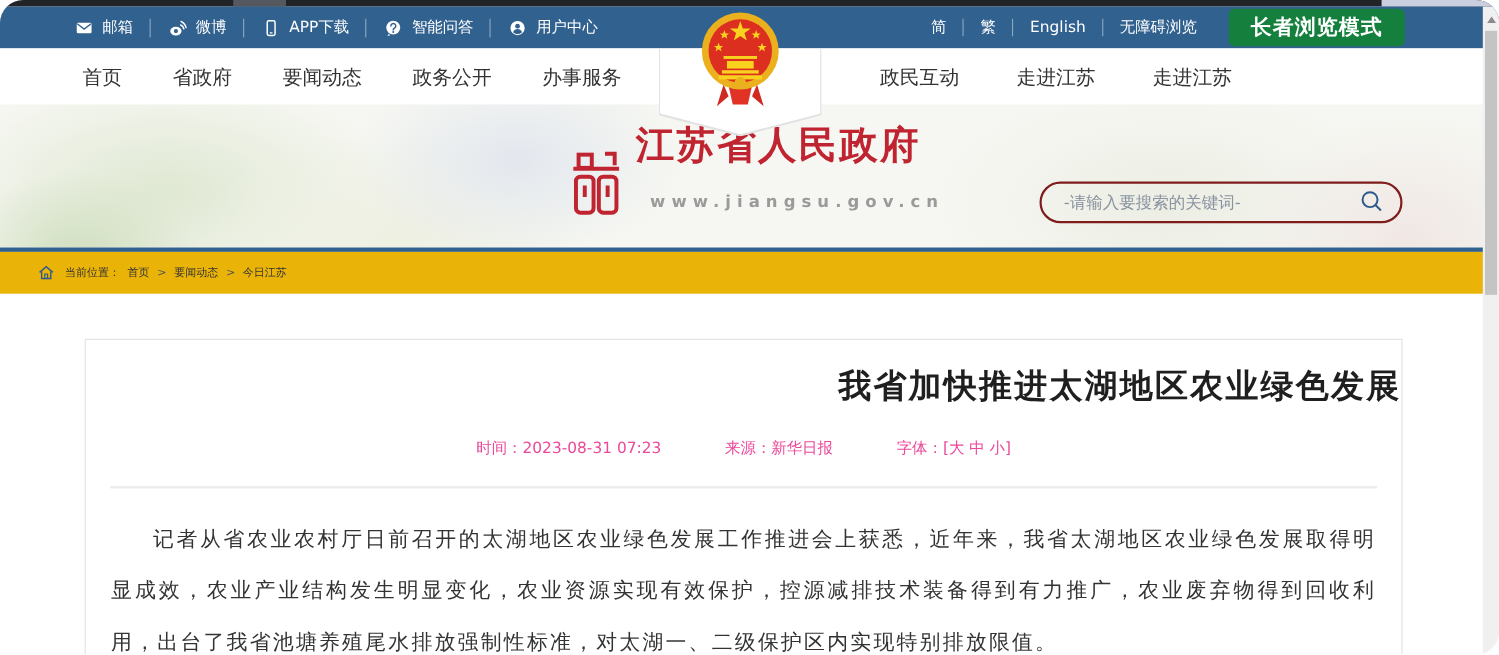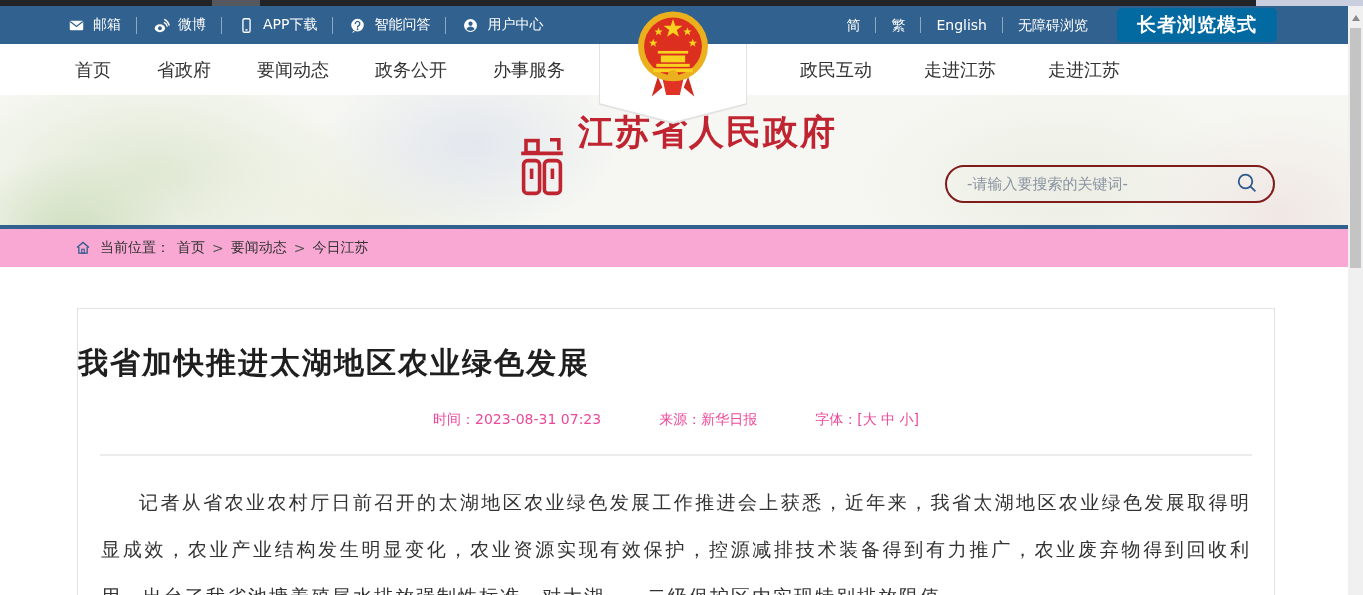--- a/index.html
+++ b/index.html
@@ -1,37 +1,37 @@
 <!DOCTYPE html>
 <html><head>
 <meta charset="utf-8">
 <style>
   * { margin:0; padding:0; box-sizing:border-box; }
   html,body { background:#ffffff; }
   body { font-family:"DejaVu Sans","Liberation Sans",sans-serif; }
-  .page { position:relative; width:1363px; height:595px; overflow:hidden; background:#fff; }
+  .page { position:relative; width:1363px; height:595px; overflow:hidden; background:#fff;border-radius:21px; }
 
   
   .chrome-strip { position:absolute; top:0; left:0; right:0; height:6px; background:#212327; }
   .chrome-seg-a { position:absolute; top:0; left:212px; width:48px; height:6px; background:#55585e; }
   .chrome-seg-b { position:absolute; top:0; left:1256px; width:107px; height:6px; background:#c9cfdf; }
 
   
   .topbar { position:absolute; top:6px; left:0; right:0; height:38px; background:#31618f; color:#fff;
             display:flex; align-items:center; }
   .topbar-left { display:flex; align-items:center; margin-left:52px; }
   .topbar-item { display:flex; align-items:center; gap:7px; font-size:14px; color:#fff; text-decoration:none;
                  padding:0 15px; height:17px; cursor:pointer; white-space:nowrap; }
   .topbar-item + .topbar-item { border-left:1px solid rgba(255,255,255,.45); }
   .topbar-item svg { display:block; }
   .topbar-right { margin-left:auto; display:flex; align-items:center; margin-right:86px; }
   .lang-item { font-size:14px; color:#fff; text-decoration:none; padding:0 15px; height:16px; line-height:16px;
                cursor:pointer; white-space:nowrap; }
   .lang-item + .lang-item { border-left:1px solid rgba(255,255,255,.45); }
-  .elder-btn { margin-left:14px; background:#0369a1; color:#fff; font-size:19px; font-weight:bold;
+  .elder-btn { margin-left:14px; background:#15803d; color:#fff; font-size:19px; font-weight:bold;
                font-family:inherit; padding:4px 20px; border:none; border-radius:5px; cursor:pointer;
                letter-spacing:1px; white-space:nowrap; }
 
   
   .navbar { position:absolute; top:44px; left:0; right:0; height:51px; background:#fff; }
   .nav-left { position:absolute; left:75px; top:0; height:51px; display:flex; align-items:center; gap:46px; }
   .nav-right { position:absolute; left:800px; top:0; height:51px; display:flex; align-items:center; gap:52px; }
   .nav-item { font-size:18px; color:#333; text-decoration:none; cursor:pointer; white-space:nowrap; }
 
   
@@ -60,30 +60,30 @@
   .search-box { position:absolute; right:88px; top:70px; width:330px; height:38px; border:2px solid #7f1d1d;
                 border-radius:20px; display:flex; align-items:center; background:transparent; }
   .search-input { flex:1; border:none; outline:none; background:transparent; font-family:inherit;
                   font-size:15px; color:#333; padding:0 10px 0 20px; }
   .search-input::placeholder { color:#8a93a0; opacity:1; }
   .search-btn { background:none; border:none; cursor:pointer; padding:0 14px 0 0; display:flex; align-items:center; }
 
   .banner-rule { position:absolute; top:225px; left:0; right:0; height:4px; background:#31618f; }
 
   
-  .breadcrumb { position:absolute; top:229px; left:0; right:0; height:38px; background:#f9a8d4;
-                display:flex; align-items:center; padding-left:75px; font-size:14px; color:#333; gap:7px; }
+  .breadcrumb { position:absolute; top:229px; left:0; right:0; height:38px; background:#eab308;
+                display:flex; align-items:center; padding-left:34px; font-size:10px; color:#333; gap:7px; }
   .crumb-link { color:#333; text-decoration:none; cursor:pointer; }
   .crumb-sep { color:#555; }
   .breadcrumb svg { display:block; margin-right:2px; }
 
   
   .card { position:absolute; left:77px; top:308px; width:1198px; height:600px; background:#fff;
           border:1px solid #e2e2e2; }
-  .article-title { margin-top:34px; text-align:left; font-size:30px; font-weight:600; color:#1f1f1f;
+  .article-title { margin-top:22px; text-align:right; font-size:30px; font-weight:600; color:#1f1f1f;
                    letter-spacing:2px; }
   .article-meta { margin-top:27px; display:flex; justify-content:center; gap:58px; font-size:14px; color:#ec4899; }
   .meta-seg { white-space:nowrap; }
   .font-options { cursor:pointer; }
   .article-divider { margin:25px 22px 0 22px; border-top:2px solid #ececec; }
   .article-body { margin:23px 23px 0 23px; font-size:19px; color:#333; line-height:47px;
                   text-align:justify; text-indent:2em; letter-spacing:2px; }
 
   
   .scrollbar { position:absolute; top:6px; right:0; width:15px; bottom:0; background:#f0f0f0; z-index:50; }
@@ -217,20 +217,21 @@
           <path d="M4 22 H56"></path>
           <path d="M40 5 H51 V18"></path>
           <rect x="7" y="31" width="20" height="41" rx="5"></rect>
           <rect x="33" y="31" width="20" height="41" rx="5"></rect>
           <path d="M17 41 V54"></path>
           <path d="M43 41 V54"></path>
         </g>
       </svg>
     </div>
     <div class="site-name">江苏省人民政府</div>
+    <div class="site-url">www.jiangsu.gov.cn</div>
 
     <div class="search-box">
       <input class="search-input" type="text" placeholder="-请输入要搜索的关键词-" style="">
       <button class="search-btn">
         <span>
           <svg width="24" height="24" viewBox="0 0 24 24">
               <circle cx="10.5" cy="10.5" r="6.8" stroke="#2d5a8c" stroke-width="1.8" fill="none"></circle>
               <line x1="15.6" y1="15.6" x2="20.4" y2="20.4" stroke="#2d5a8c" stroke-width="1.8"></line>
             </svg>
         </span>

